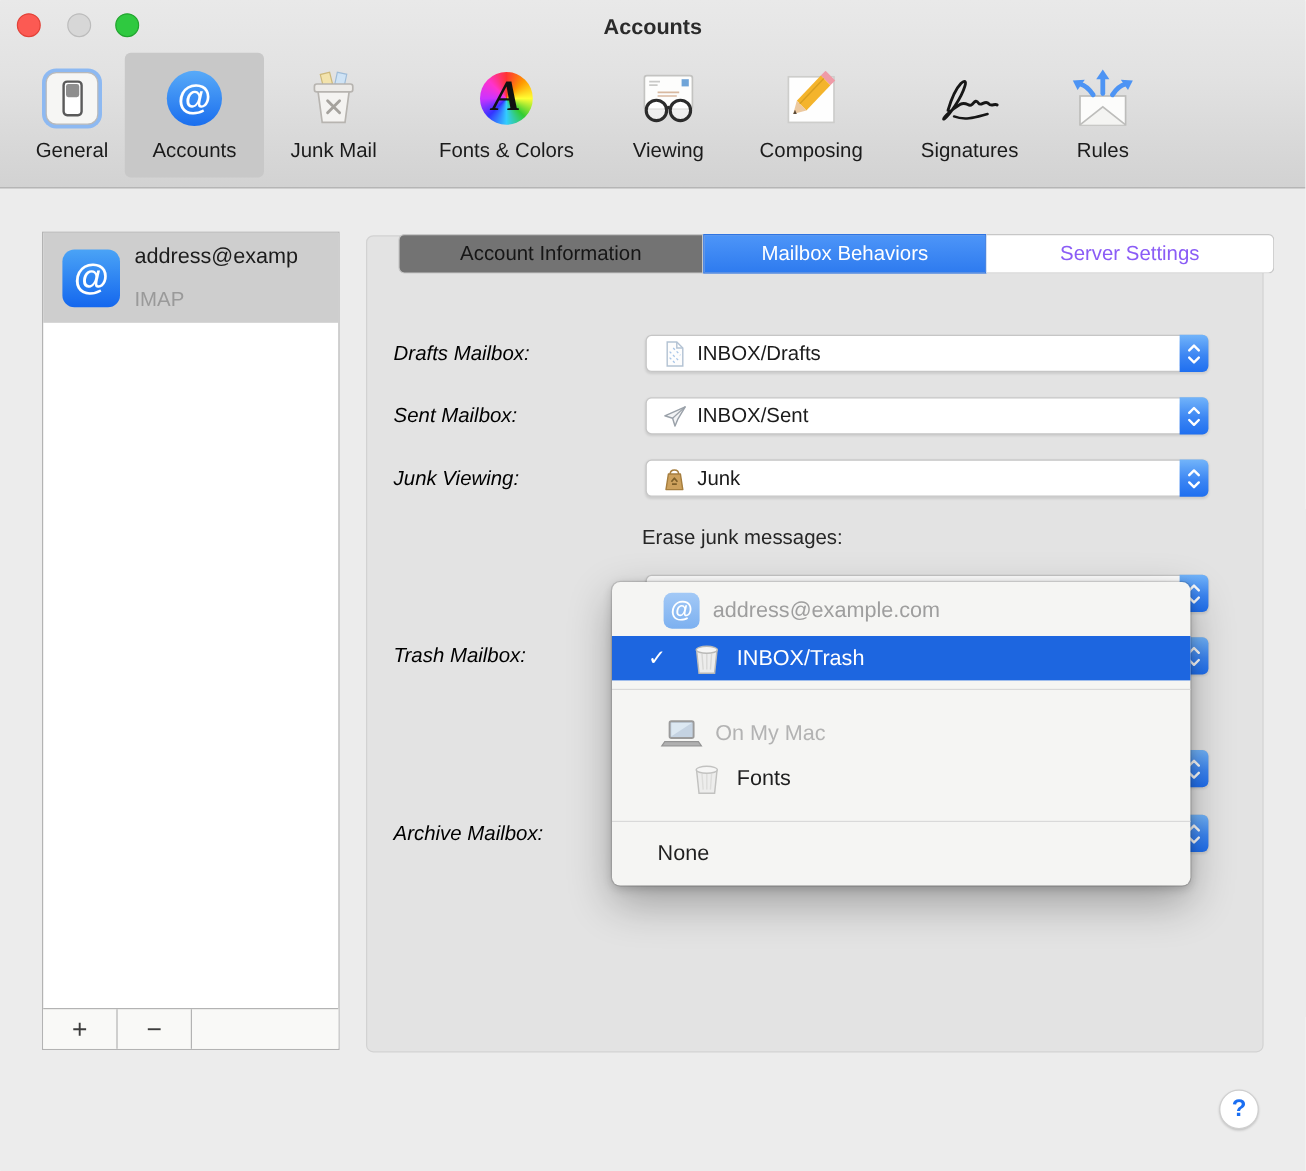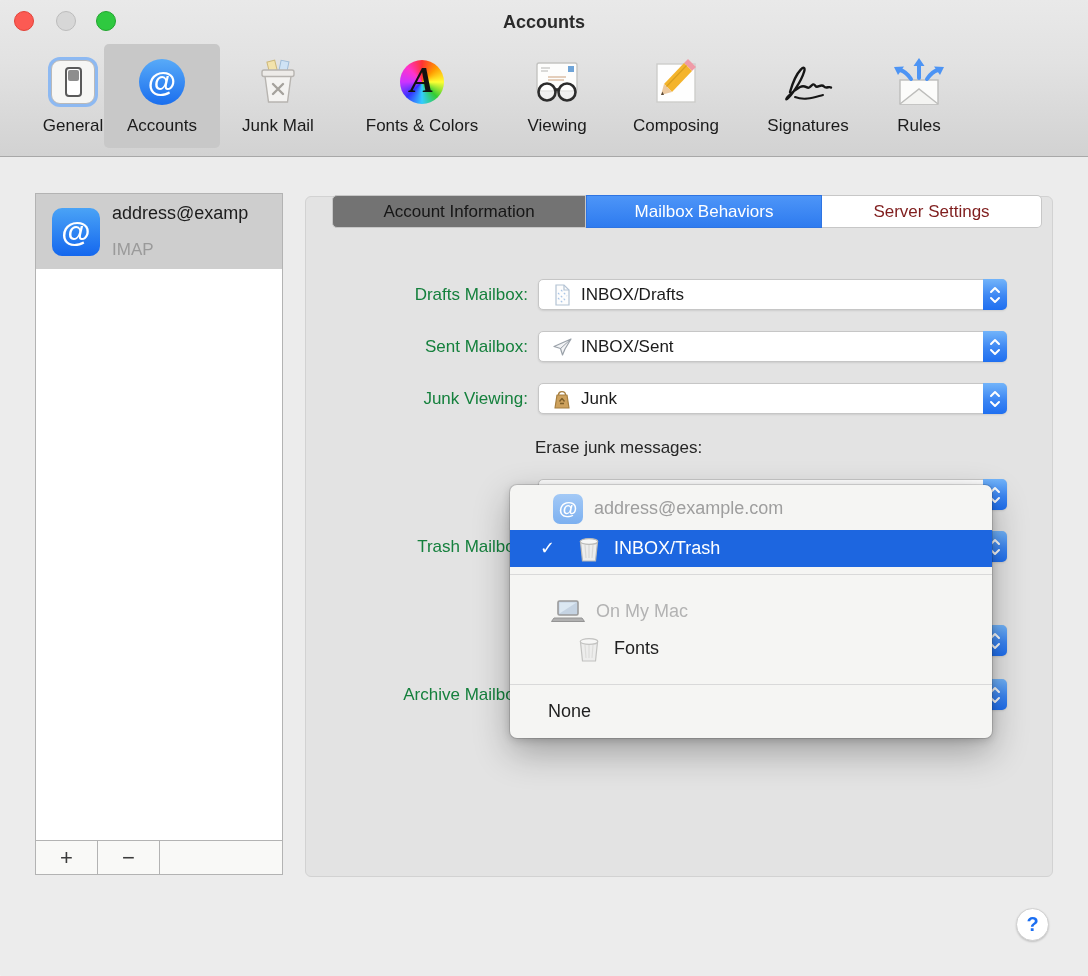--- a/index.html
+++ b/index.html
@@ -53,25 +53,25 @@
     font-size:22px;color:#3c3c3c;box-sizing:border-box;}
   .sf-fill{flex:1;}
 
   
   .panel{position:absolute;left:305px;top:196px;width:748px;height:681px;background:#e3e3e3;
     border:1px solid #d2d2d2;border-radius:6px;box-sizing:border-box;}
   .tab{position:absolute;top:195px;height:33px;box-sizing:border-box;display:flex;align-items:center;
     justify-content:center;font-size:17px;font-weight:500;z-index:2;cursor:default;}
   .tab-left {left:332px;width:254px;background:#737373;border:1px solid #c7c7c7;border-radius:5px 0 0 5px;color:#161616;}
   .tab-mid  {left:586px;width:236px;background:linear-gradient(180deg,#4d95f8,#2e7bef);border:1px solid #2e74e2;color:#fff;}
-  .tab-right{left:822px;width:220px;background:#fff;border:1px solid #c7c7c7;border-left:none;border-radius:0 5px 5px 0;color:#7f1d1d;}
-
-  
-  .f-label{position:absolute;left:328px;width:200px;text-align:right;font-size:17px;color:#15803d;
-    height:22px;line-height:22px;z-index:1;}
+  .tab-right{left:822px;width:240px;background:#fff;border:1px solid #c7c7c7;border-left:none;border-radius:0 5px 5px 0;color:#8b5cf6;}
+
+  
+  .f-label{position:absolute;left:328px;width:200px;font-size:17px;color:#000000;
+    height:22px;line-height:22px;z-index:1;font-style:italic;}
   .f-label-free{position:absolute;left:535px;font-size:17px;color:#262626;height:22px;line-height:22px;z-index:1;}
   .popup{position:absolute;left:538px;width:469px;height:31px;background:#fff;border:1px solid #c6c6c6;
     border-radius:5px;box-sizing:border-box;box-shadow:0 1px 2px rgba(0,0,0,.10);z-index:1;cursor:default;}
   .p-icon{position:absolute;left:11px;top:3px;width:23px;height:23px;display:flex;align-items:center;justify-content:center;}
   .p-text{position:absolute;left:42px;top:0;height:29px;line-height:29px;font-size:17px;color:#1b1b1b;}
   .stepper{position:absolute;right:-1px;top:-1px;bottom:-1px;width:24px;
     background:linear-gradient(180deg,#72b4fa,#3c86f3 55%,#1f6ff0);border-radius:0 5px 5px 0;
     display:flex;align-items:center;justify-content:center;}
 
   
@@ -109,21 +109,21 @@
 <div class="window">
 
   <div class="header">
     <div class="tl tl-close"></div>
     <div class="tl tl-min"></div>
     <div class="tl tl-zoom"></div>
     <div class="win-title">Accounts</div>
 
     <div class="tb-sel-bg"></div>
 
-    <div class="tb-item" style="left:30px;width:86px;">
+    <div class="tb-item" style="left:17px;width:86px;">
       <div class="tb-icon">
           <div class="icon-general">
             <div class="sw"></div>
           </div>
         </div>
       <div class="tb-label">General</div>
     </div>
 
     <div class="tb-item" style="left:104px;width:116px;">
       <div class="tb-icon">

